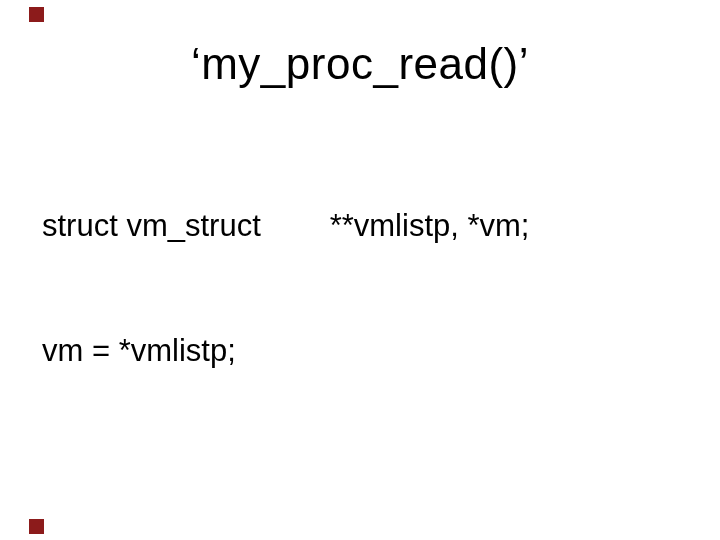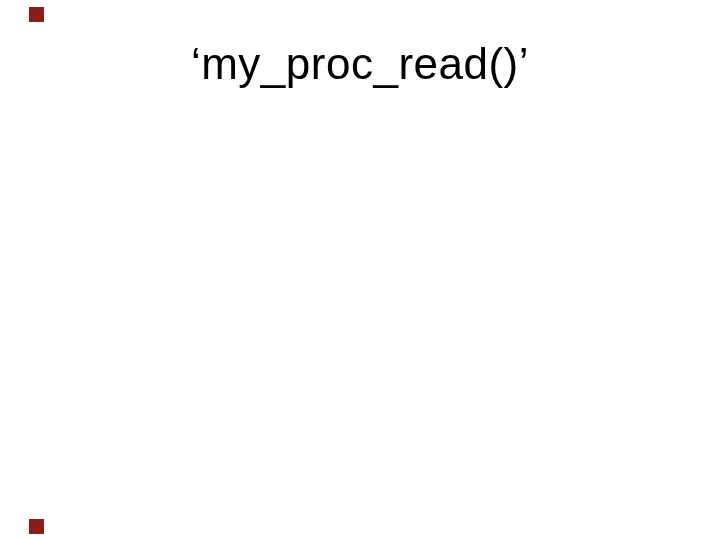--- a/index.html
+++ b/index.html
@@ -57,20 +57,22 @@
 
 <div class="slide">
 
   <span class="corner-accent top" style="background-color: rgb(140, 27, 27);"></span>
 
   <span class="corner-accent bottom" style="background-color: rgb(140, 27, 27);"></span>
 
   <h1 class="slide-title">‘my_proc_read()’</h1>
 
   <div class="code-block">
+    <div class="code-line">struct vm_struct        **vmlistp, *vm;</div>
+    <div class="code-line">vm = *vmlistp;</div>
     
     
     
     
     
   </div>
 
 </div>
 
 </body></html>

